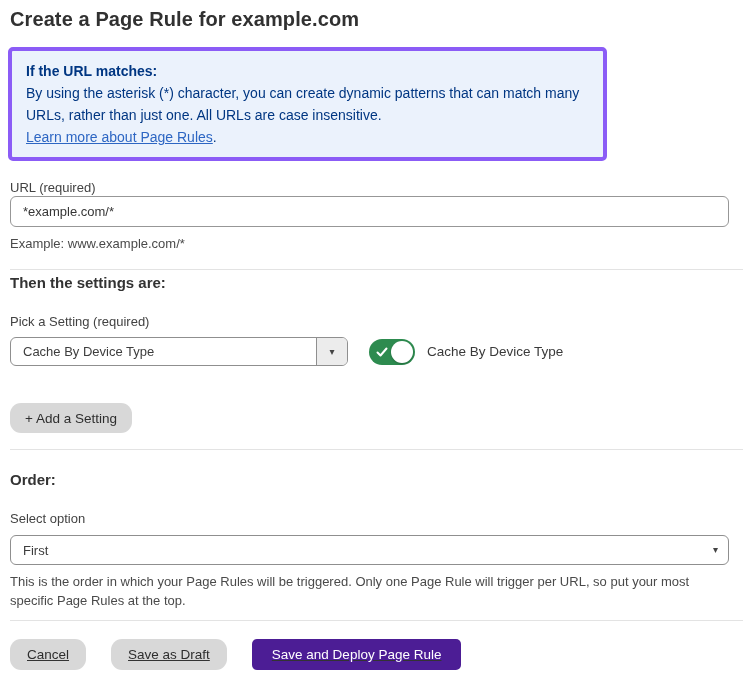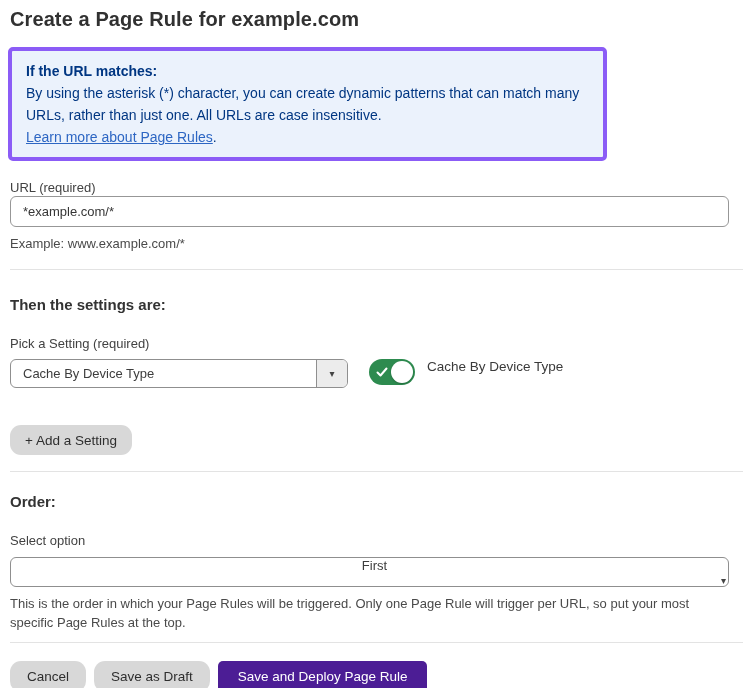--- a/index.html
+++ b/index.html
@@ -36,23 +36,23 @@
     font-size: 13px;
     color: #363636;
     background: #ffffff;
     outline: none;
   }
 
   .helper { font-size: 13px; color: #4a4a4a; margin-top: 7px; line-height: 19px; }
 
   .divider { border: none; border-top: 1px solid #e3e3e3; margin-top: 16px; width: 733px; }
 
-  .section-heading { font-size: 15px; font-weight: 700; color: #333; margin-top: 25px; line-height: 19px; }
+  .section-heading { font-size: 15px; font-weight: 700; color: #333; margin-top: 3px; line-height: 19px; }
 
-  .setting-row { display: flex; margin-top: 7px; }
+  .setting-row { display: flex; align-items: center; margin-top: 7px; }
 
   .select {
     display: flex;
     align-items: center;
     height: 29px;
     border: 1px solid #8f8f8f;
     border-radius: 6px;
     background: #ffffff;
     cursor: pointer;
   }
@@ -93,26 +93,26 @@
     padding: 0 15px;
     background: #d8d8d8;
     border: none;
     border-radius: 11px;
     font-family: "Liberation Sans", sans-serif;
     font-size: 13.5px;
     color: #2e2e2e;
     cursor: pointer;
   }
 
-  .select-order { width: 719px; height: 30px; margin-top: 8px; padding-right: 2px; flex-direction: column; }
+  .select-order { width: 719px; height: 30px; margin-top: 8px; padding-right: 10px; }
   .select-order .caret { margin-left: auto; }
 
   .order-helper { width: 719px; }
 
-  .footer { display: flex; gap: 8px; margin-top: 18px; }
+  .footer { display: flex; gap: 25px; margin-top: 18px; text-decoration: underline; }
   .footer .btn { margin-top: 0; height: 31px; }
   .blue-btn {
     display: inline-block;
     height: 31px;
     padding: 0 20px;
     background: #4c1d95;
     border: none;
     border-radius: 5px;
     font-family: "Liberation Sans", sans-serif;
     font-size: 13.5px;

